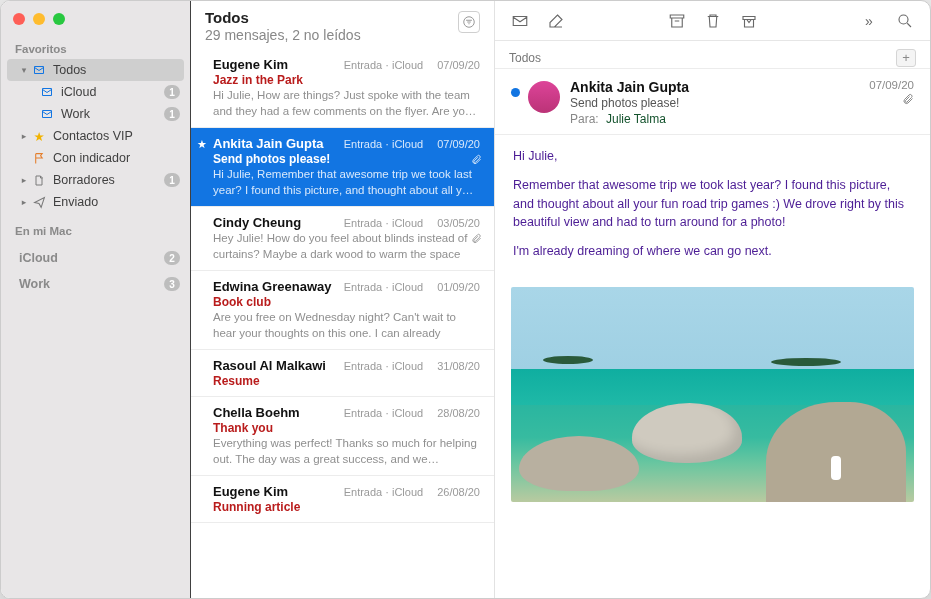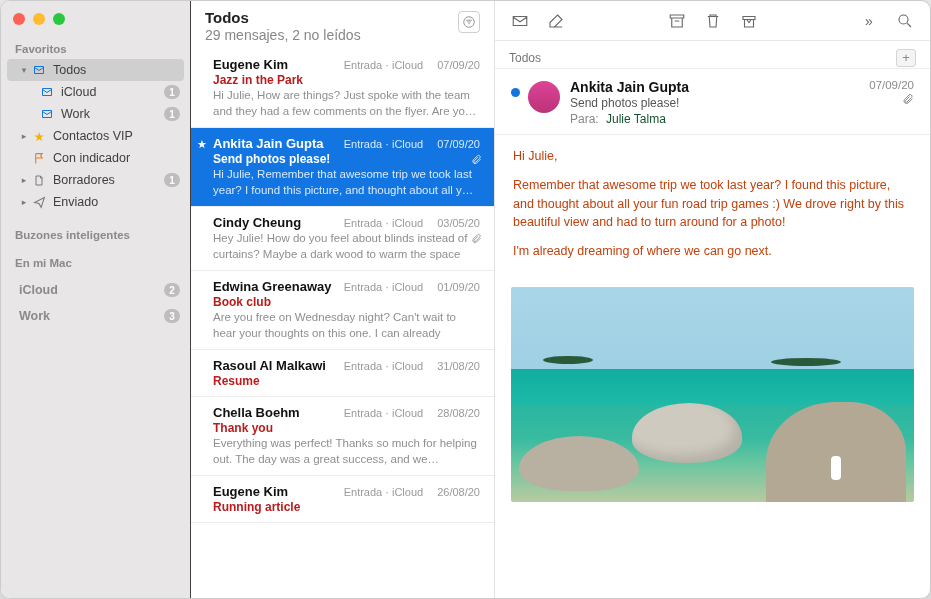--- a/index.html
+++ b/index.html
@@ -55,21 +55,21 @@
 .rh{display:flex;padding:10px 16px 8px;gap:10px;border-bottom:1px solid #ececec}
 .avatar{width:32px;height:32px;border-radius:50%;background:linear-gradient(#d49,#b37);flex:0 0 auto;margin-top:2px}
 .unread{width:9px;height:9px;border-radius:50%;background:#1275e2;margin-top:9px;margin-right:-2px;flex:0 0 auto}
 .rh-main{flex:1;min-width:0}
 .rh-from{font-weight:700;font-size:14px;color:#111}
 .rh-subj{font-size:12px;color:#555;margin-top:1px}
 .rh-to{font-size:12px;color:#888;margin-top:2px}
 .rh-to .val{color:#14532d;margin-left:4px}
 .rh-right{text-align:right;font-size:11.5px;color:#8a8a8a}
 .rh-right .clip{display:block;margin-top:2px;color:#8a8a8a}
-.body{padding:12px 18px;font-size:12.5px;color:#c2410c;line-height:1.5}
+.body{padding:12px 18px;font-size:12.5px;color:#4c1d95;line-height:1.5}
 .body p{margin-bottom:10px}
 .photo{margin:4px 16px 14px;height:215px;border-radius:2px;overflow:hidden;position:relative;background:linear-gradient(180deg,#a9d6e8 0%,#9fd0e3 38%,#0faea0 38%,#1fb9a7 55%,#2ab6a0 55%,#37bba0 70%,#69c6a0 82%,#b9caa0 100%)}
 .rock1{position:absolute;left:30%;bottom:18%;width:110px;height:60px;background:#cfcabf;border-radius:55% 50% 50% 50%/60% 60% 40% 40%;box-shadow:inset -8px -8px 12px rgba(0,0,0,.12)}
 .rock2{position:absolute;left:2%;bottom:5%;width:120px;height:55px;background:#b8b0a0;border-radius:50% 50% 40% 40%/60% 60% 40% 40%}
 .rock3{position:absolute;right:2%;bottom:0;width:140px;height:100px;background:#b2a893;border-radius:50% 40% 0 0/60% 50% 0 0}
 .person{position:absolute;right:18%;bottom:10%;width:10px;height:24px;background:#fff;border-radius:4px}
 .island{position:absolute;left:8%;top:32%;width:50px;height:8px;background:#2a5a3a;border-radius:50%}
 .island2{position:absolute;right:18%;top:33%;width:70px;height:8px;background:#2a5a3a;border-radius:50%}
 </style>
 </head>
@@ -141,21 +141,20 @@
       <div class="sb-item lv1">
         <span class="sb-disclosure">▸</span>
         <span class="sb-icon">
             <svg viewBox="0 0 24 24" width="13" height="13">
               <path fill="none" stroke="#7a7a7a" stroke-width="2" d="M3 12l18-9-6 18-4-7z"></path>
             </svg>
           </span>
         <span class="sb-label">Enviado</span>
       </div>
 
-      <div class="sb-header" style="margin-top:10px">Buzones inteligentes</div>
       <div class="sb-header" style="margin-top:6px">En mi Mac</div>
 
       <div class="sb-item lv1" style="margin-top:6px">
         <span class="sb-label" style="color:#8a8a8a;font-weight:600">iCloud</span>
         <span class="sb-count">2</span>
       </div>
       <div class="sb-item lv1" style="margin-top:4px">
         <span class="sb-label" style="color:#8a8a8a;font-weight:600">Work</span>
         <span class="sb-count">3</span>
       </div>

